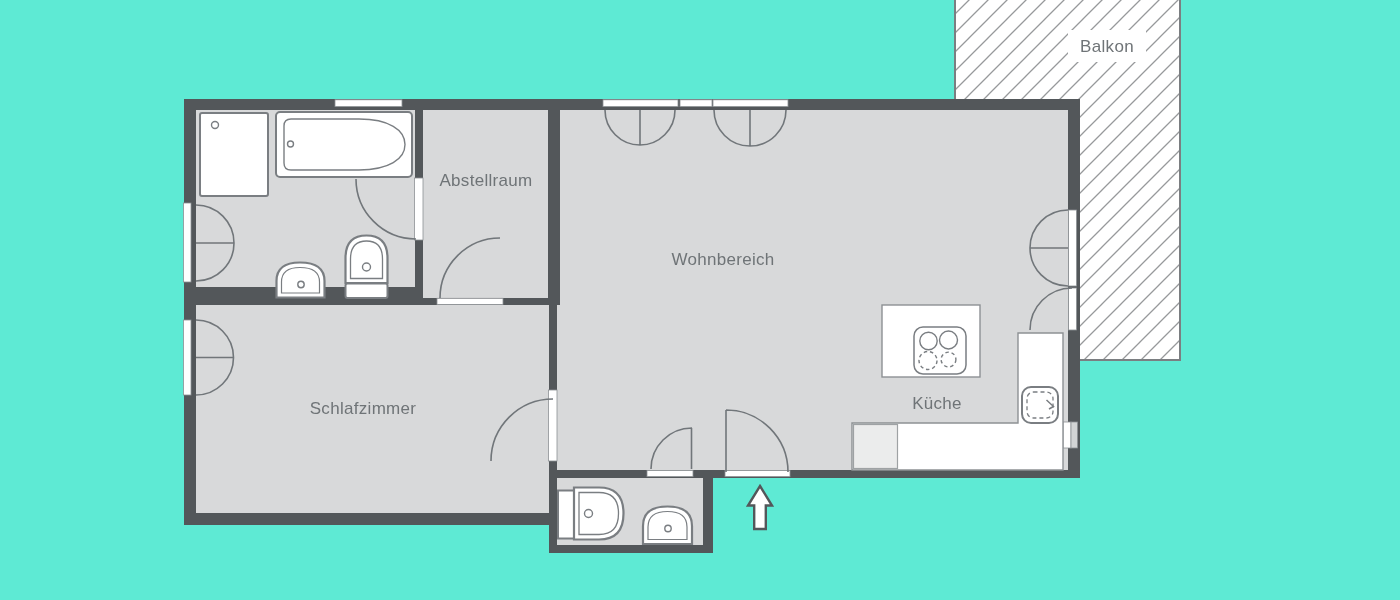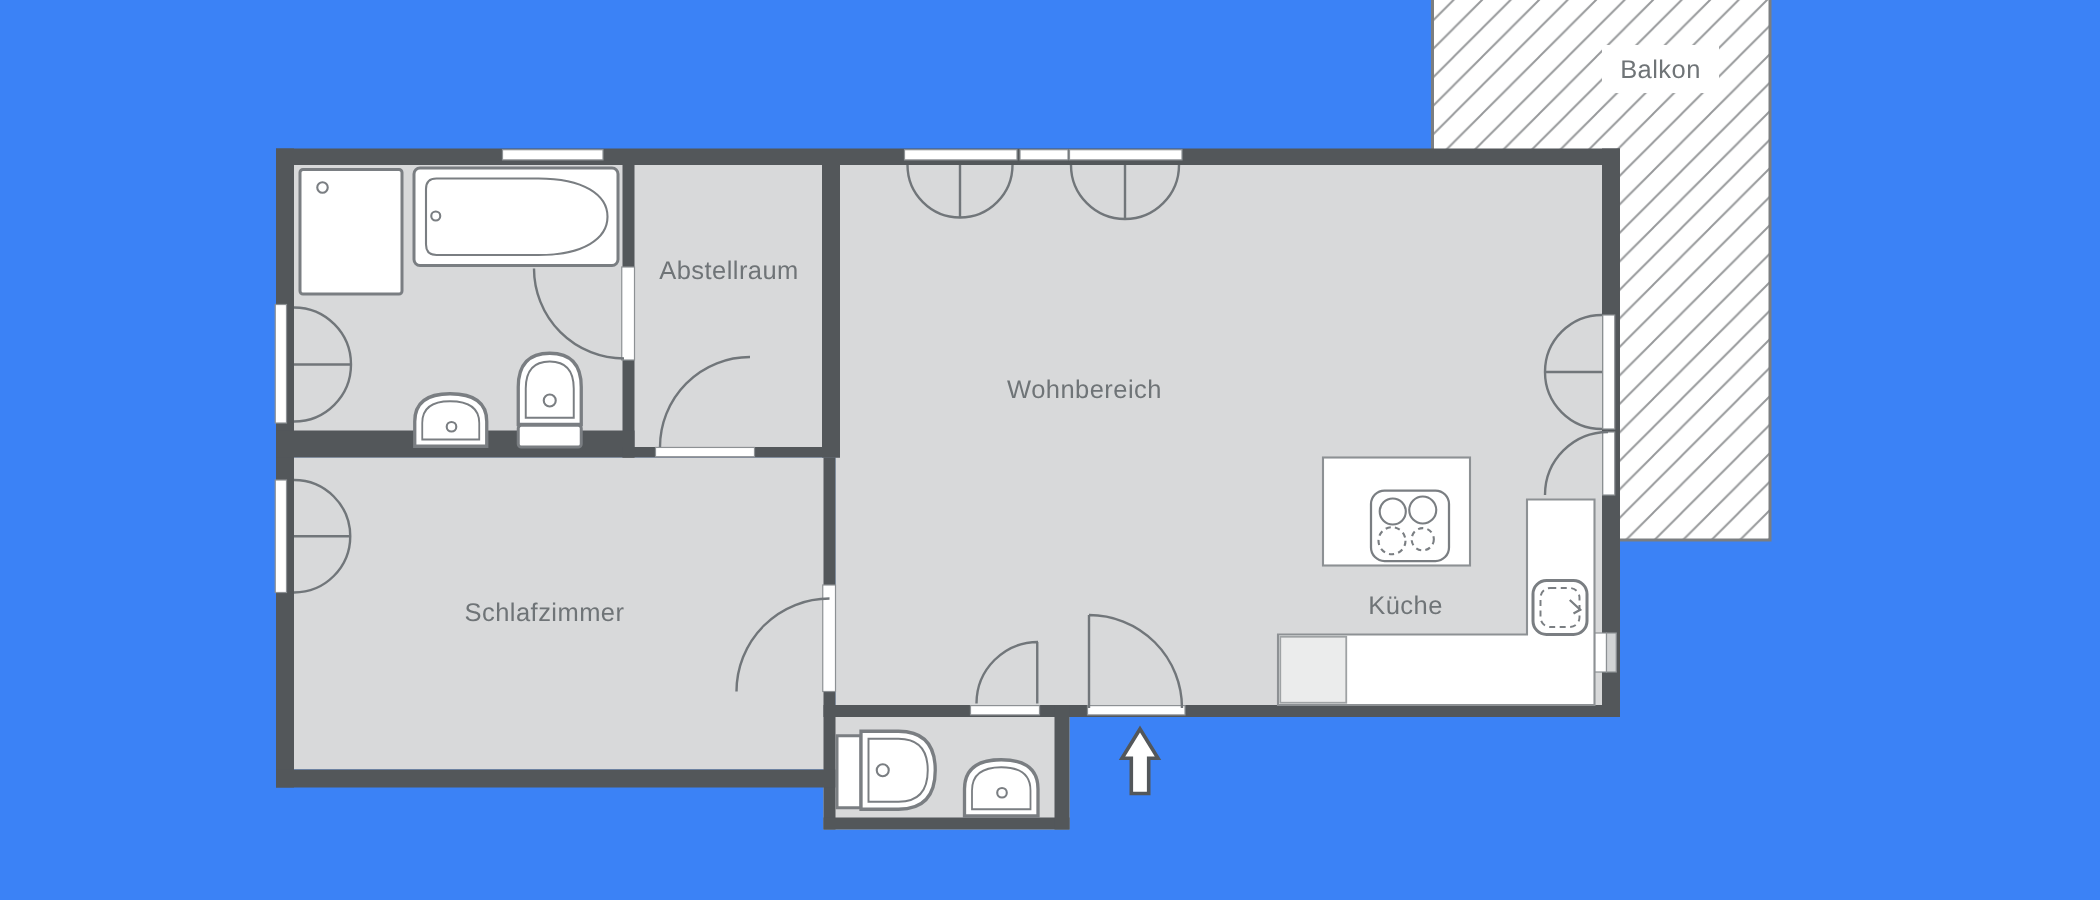--- a/index.html
+++ b/index.html
@@ -1,16 +1,16 @@
 <!DOCTYPE html>
 <html><head>
 <meta charset="utf-8">
 <style>
   html,body{margin:0;padding:0;background:#ffffff;}
-  .stage{position:relative;width:1400px;height:600px;background:#3b82f6;overflow:hidden;
+  .stage{position:relative;width:1400px;height:600px;background:#5eead4;overflow:hidden;
          font-family:"Liberation Sans",sans-serif;}
   svg text{font-family:"Liberation Sans",sans-serif;font-size:17px;fill:#6f7477;letter-spacing:.3px;}
 </style>
 </head>
 <body>
 
 <div class="stage">
 <svg width="1400" height="600" viewBox="0 0 1400 600">
   <defs>
     <pattern id="hatch" width="19" height="19" patternUnits="userSpaceOnUse">

